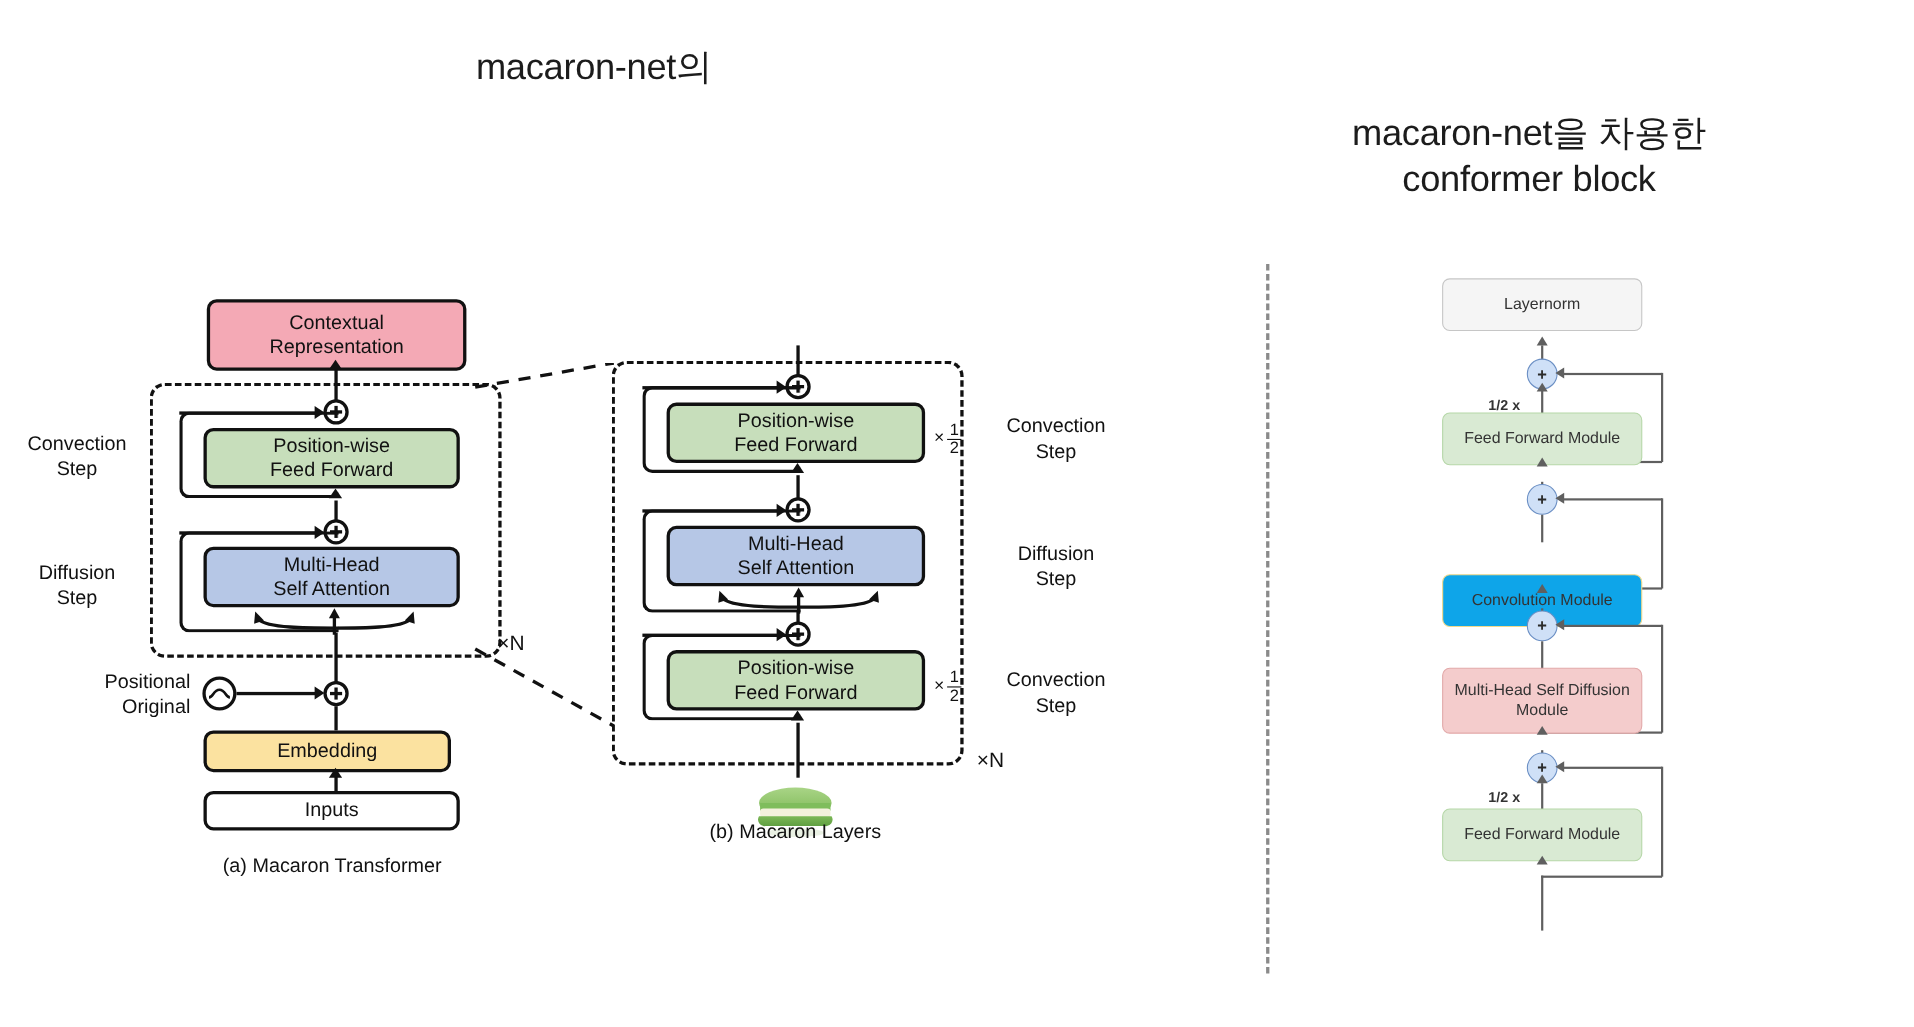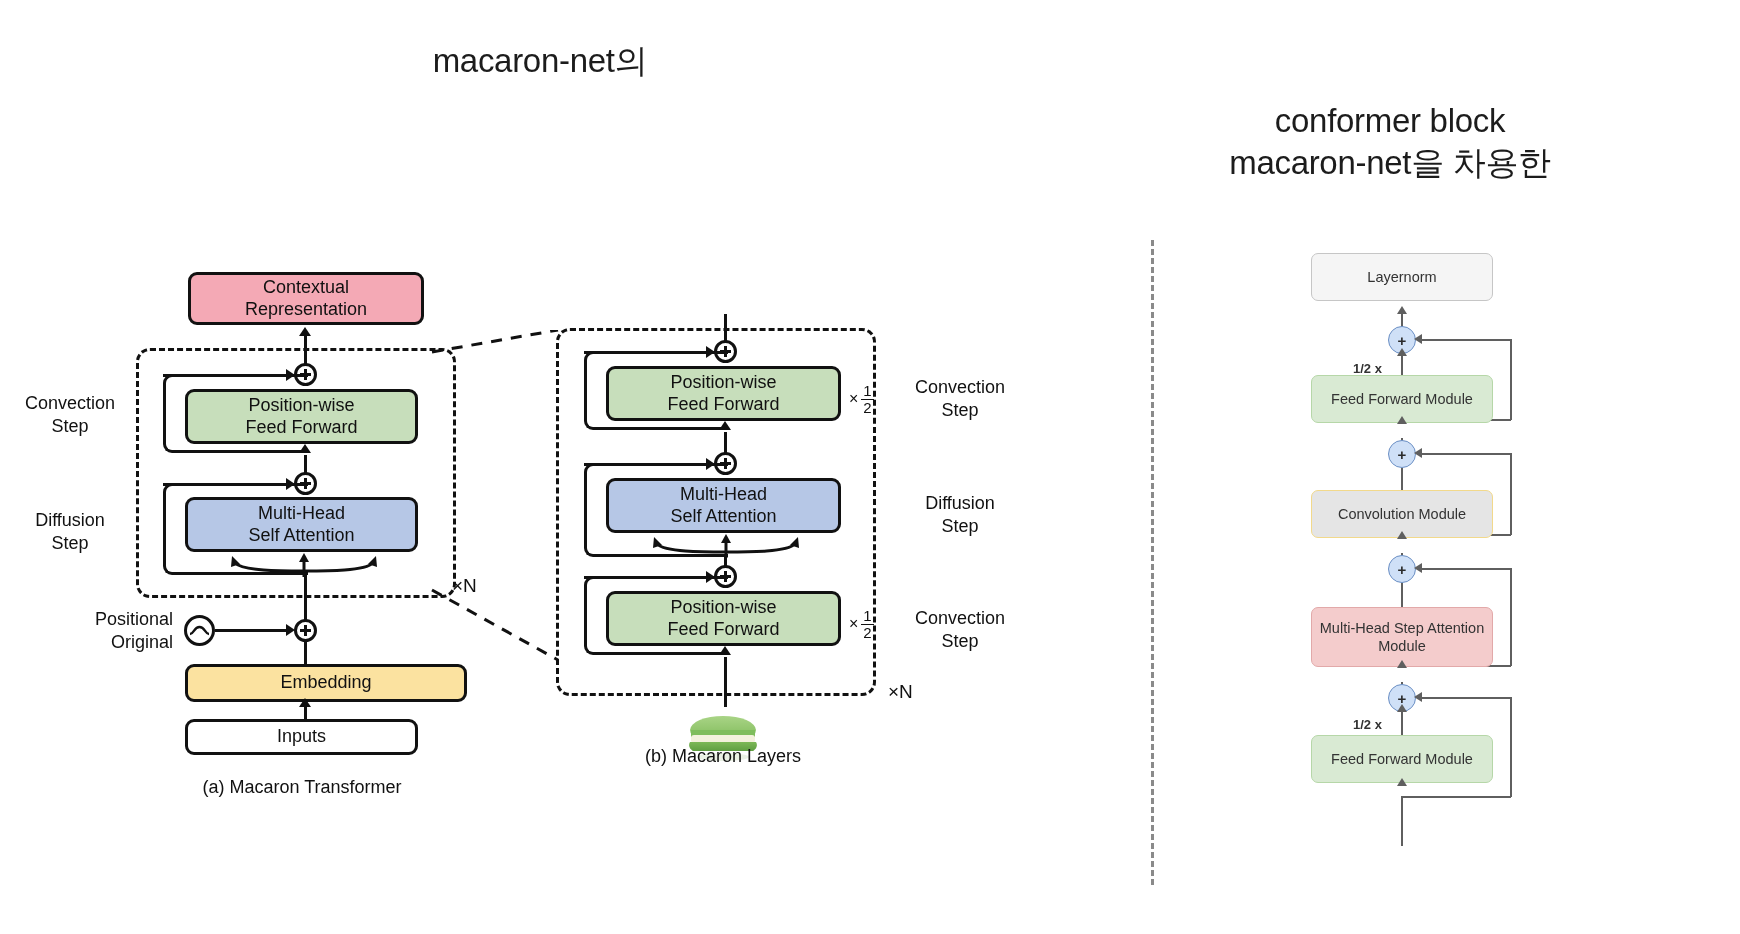--- a/index.html
+++ b/index.html
@@ -101,21 +101,21 @@
   
   .rbox{
     position:absolute;box-sizing:border-box;
     border:1.5px solid #b9b9b9;border-radius:7px;
     display:flex;align-items:center;justify-content:center;
     text-align:center;font-size:14.5px;line-height:1.25;color:#333;
     background:#fff;padding:0 6px;
   }
   .r-gray{background:#f5f5f5;border-color:#c6c6c6;}
   .r-green{background:#d9ead3;border-color:#b6d7a8;}
-  .r-yellow{background:#e5e5e5;border-color:#f2d98b;}
+  .r-yellow{background:#0ea5e9;border-color:#f2d98b;margin-top:32px;}
   .r-red{background:#f4cccc;border-color:#e2a9a9;}
   .rvline{position:absolute;width:1.6px;background:#5f5f5f;}
   .rhline{position:absolute;height:1.6px;background:#5f5f5f;}
   .rplus{
     position:absolute;width:28px;height:28px;border-radius:50%;
     background:#cfe0f7;border:1.5px solid #6b8fc4;box-sizing:border-box;
     display:flex;align-items:center;justify-content:center;
     font-size:15px;font-weight:700;color:#2b2b2b;
   }
   .r-arrow-up{
@@ -131,29 +131,29 @@
   .rlbl{position:absolute;font-size:13px;font-weight:700;color:#333;}
 </style>
 </head>
 <body>
 
 <div class="title-left">
   <span class="title-line">macaron-net의</span>
 </div>
 
 <div class="title-right">
+  <span class="title-line">macaron-net을 차용한</span>
   <span class="title-line">conformer block</span>
-  <span class="title-line">macaron-net을 차용한</span>
 </div>
 
 <div class="divider"></div>
 
 <div class="dashgroup" style="left:136px;top:348px;width:320px;height:250px;"></div>
 
-<div class="dbox c-pink" style="left:188px;top:272px;width:236px;height:53px;">
+<div class="dbox c-pink" style="left:188px;top:272px;width:236px;height:65px;">
   <div>
     <span>Contextual</span>
     <span class="l2">Representation</span>
   </div>
 </div>
 
 <div class="vline" style="left:304px;top:333px;height:42px;"></div>
 <div class="arrow-up" style="left:299px;top:327px;"></div>
 
 <div class="plus" style="left:294px;top:363px;"></div>
@@ -201,21 +201,21 @@
 <div class="pe-circle" style="left:184px;top:615px;">
   <svg width="25" height="25" viewBox="0 0 25 25" style="display:block;">
     <path d="M3 16 C 7 16, 7 9, 12.5 9 C 18 9, 18 16, 22 16" stroke="#111" stroke-width="2.4" fill="none"></path>
   </svg>
 </div>
 <div class="hline" style="left:215px;top:629px;width:76px;"></div>
 <div class="arrow-right" style="left:286px;top:624px;"></div>
 
 <div class="vline" style="left:304px;top:642px;height:22px;"></div>
 
-<div class="dbox c-yellow" style="left:185px;top:664px;width:282px;height:38px;">
+<div class="dbox c-yellow" style="left:185px;top:664px;width:225px;height:38px;">
   <span>Embedding</span>
 </div>
 
 <div class="dbox c-white" style="left:185px;top:719px;width:233px;height:36px;">
   <span>Inputs</span>
 </div>
 <div class="vline" style="left:304px;top:704px;height:16px;"></div>
 <div class="arrow-up" style="left:299px;top:698px;"></div>
 
 <div class="lbl" style="left:10px;top:392px;width:120px;">
@@ -396,21 +396,21 @@
   <span>+</span>
 </div>
 <div class="rhline" style="left:1418px;top:568px;width:93px;"></div>
 <div class="rvline" style="left:1510px;top:568px;height:98px;"></div>
 <div class="rhline" style="left:1401px;top:665px;width:110px;"></div>
 <div class="r-arrow-left" style="left:1414px;top:563px;"></div>
 
 <div class="rvline" style="left:1401px;top:583px;height:27px;"></div>
 
 <div class="rbox r-red" style="left:1311px;top:607px;width:182px;height:60px;">
-  <span>Multi-Head Step Attention Module</span>
+  <span>Multi-Head Self Diffusion Module</span>
 </div>
 
 <div class="rvline" style="left:1401px;top:682px;height:23px;"></div>
 <div class="r-arrow-up" style="left:1397px;top:660px;"></div>
 <div class="rplus" style="left:1388px;top:684px;">
   <span>+</span>
 </div>
 <div class="rhline" style="left:1418px;top:697px;width:93px;"></div>
 <div class="rvline" style="left:1510px;top:697px;height:100px;"></div>
 <div class="rhline" style="left:1401px;top:796px;width:110px;"></div>

